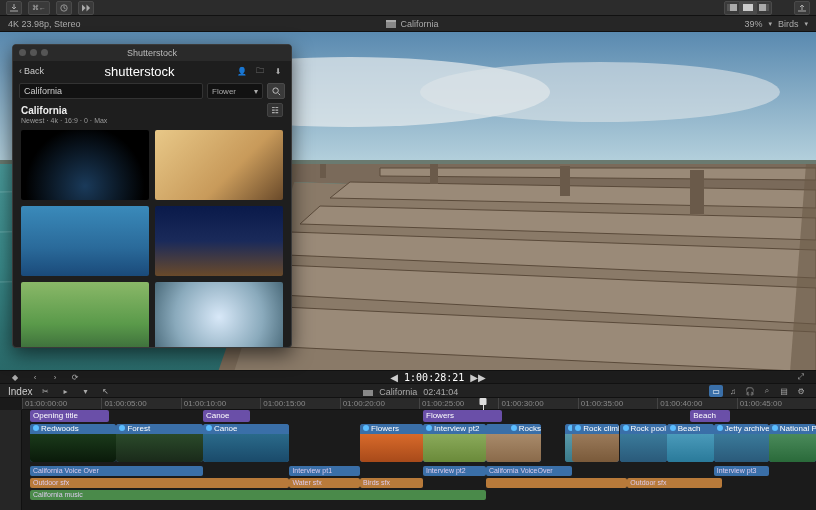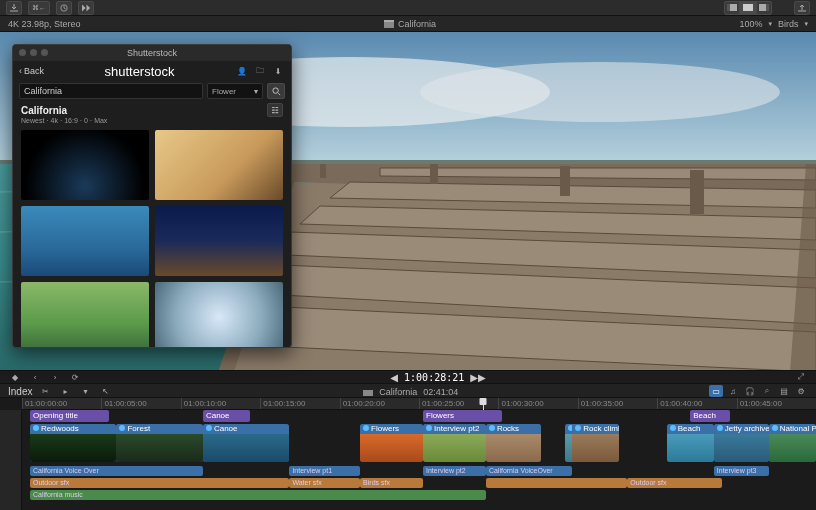--- a/index.html
+++ b/index.html
@@ -128,21 +128,21 @@
   <div class="center">
     <span>
         <svg width="10" height="8" viewBox="0 0 10 8">
           <rect width="10" height="6" y="2" fill="#888"></rect>
           <polygon points="0,0 10,0 10,2 0,2" fill="#aaa"></polygon>
         </svg>
       </span>
     <span>California</span>
   </div>
   <div class="right">
-    <span>100%</span>
+    <span>39%</span>
     <span style="font-size:7px">▾</span>
     <span>Birds</span>
     <span style="font-size:7px">▾</span>
   </div>
 </div>
 
 <div class="viewer">
   <div class="viewer-canvas">
     <svg width="100%" height="100%" viewBox="0 0 816 338" preserveAspectRatio="none">
       <defs>
@@ -287,21 +287,21 @@
         </div>
       </div>
       <div class="vclip" style="left: 50%; width: 8%;">
         <div class="lbl"><span class="dot"></span>Interview pt2</div>
         <div class="thumbs">
           <div style="background: linear-gradient(rgb(138, 170, 90), rgb(106, 138, 58));"></div>
           <div style="background: linear-gradient(rgb(138, 170, 90), rgb(106, 138, 58));"></div>
           <div style="background: linear-gradient(rgb(138, 170, 90), rgb(106, 138, 58));"></div>
         </div>
       </div>
-      <div class="vclip" style="left: 58%; width: 7%;">
+      <div class="vclip" style="left: 58%; width: 7%; text-align: right;">
         <div class="lbl"><span class="dot"></span>Rocks</div>
         <div class="thumbs">
           <div style="background: linear-gradient(rgb(168, 138, 106), rgb(138, 106, 74));"></div>
           <div style="background: linear-gradient(rgb(168, 138, 106), rgb(138, 106, 74));"></div>
           <div style="background: linear-gradient(rgb(168, 138, 106), rgb(138, 106, 74));"></div>
         </div>
       </div>
       <div class="vclip" style="left: 65%; width: 4%; margin-left: 24px;">
         <div class="lbl"><span class="dot"></span>Jetty</div>
         <div class="thumbs">
@@ -309,20 +309,28 @@
           <div style="background: linear-gradient(rgb(90, 154, 170), rgb(58, 122, 138));"></div>
           <div style="background: linear-gradient(rgb(90, 154, 170), rgb(58, 122, 138));"></div>
         </div>
       </div>
       <div class="vclip" style="left: 69%; width: 6%;">
         <div class="lbl"><span class="dot"></span>Rock climb</div>
         <div class="thumbs">
           <div style="background: linear-gradient(rgb(154, 122, 90), rgb(122, 90, 58));"></div>
           <div style="background: linear-gradient(rgb(154, 122, 90), rgb(122, 90, 58));"></div>
           <div style="background: linear-gradient(rgb(154, 122, 90), rgb(122, 90, 58));"></div>
+        </div>
+      </div>
+      <div class="vclip" style="left: 75%; width: 6%;">
+        <div class="lbl"><span class="dot"></span>Rock pool</div>
+        <div class="thumbs">
+          <div style="background: linear-gradient(rgb(58, 122, 154), rgb(42, 90, 122));"></div>
+          <div style="background: linear-gradient(rgb(58, 122, 154), rgb(42, 90, 122));"></div>
+          <div style="background: linear-gradient(rgb(58, 122, 154), rgb(42, 90, 122));"></div>
         </div>
       </div>
       <div class="vclip" style="left: 81%; width: 6%;">
         <div class="lbl"><span class="dot"></span>Beach</div>
         <div class="thumbs">
           <div style="background: linear-gradient(rgb(74, 154, 186), rgb(42, 122, 154));"></div>
           <div style="background: linear-gradient(rgb(74, 154, 186), rgb(42, 122, 154));"></div>
           <div style="background: linear-gradient(rgb(74, 154, 186), rgb(42, 122, 154));"></div>
         </div>
       </div>

